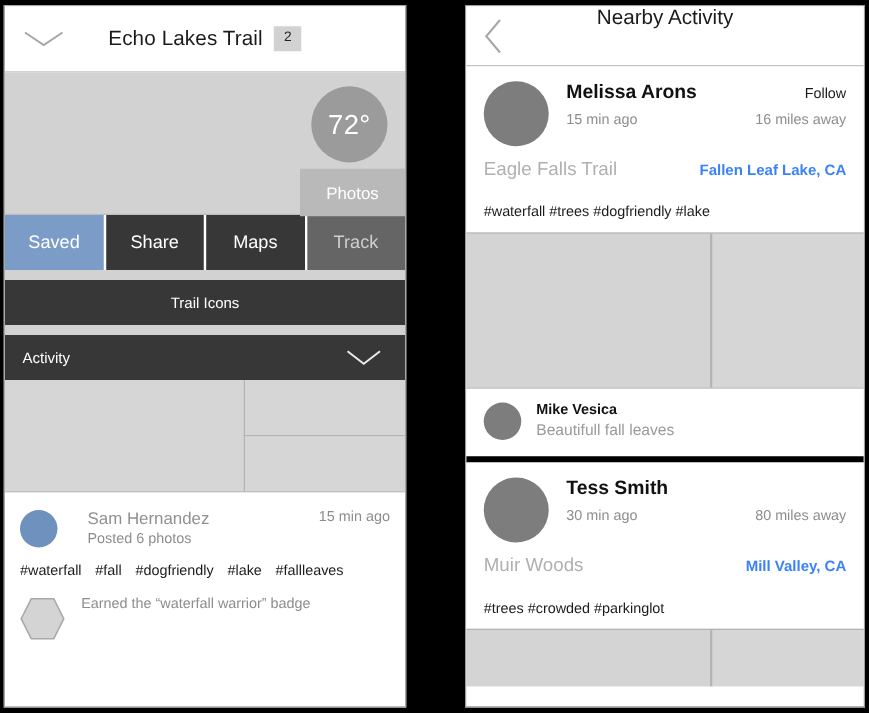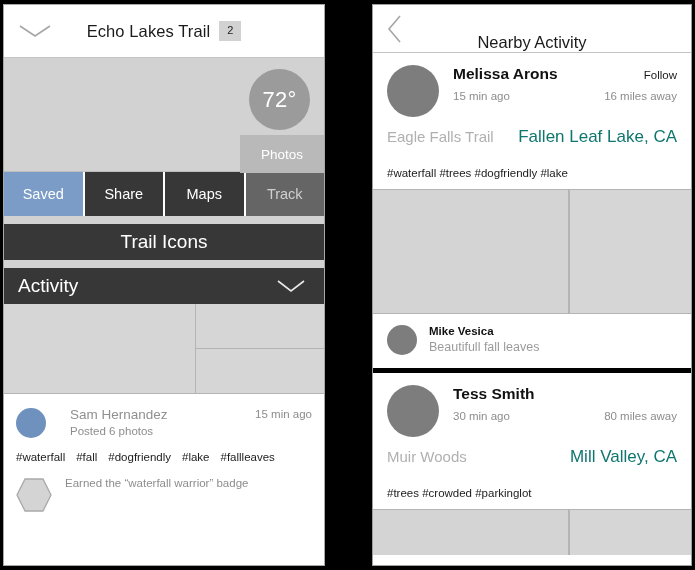--- a/index.html
+++ b/index.html
@@ -72,21 +72,21 @@
   }
   .tab:last-child { border-right: none; }
   .tab.active { background: #7a9cc6; }
   .tab.muted { background: #656565; color: #cfcfcf; }
 
   .spacer-gray { height: 8px; background: #d2d2d2; }
 
   .bar-dark {
     height: 36px; background: #373737; color: #fff;
     display: flex; align-items: center; justify-content: center;
-    font-size: 19px;
+    font-size: 12px;
   }
   .bar-dark.left-al {
     justify-content: flex-start; padding-left: 14px; position: relative;
   }
   .bar-dark .chev {
     position: absolute; right: 18px; top: 50%;
     transform: translateY(-50%);
     width: 30px; height: 14px;
   }
 
@@ -132,21 +132,21 @@
     overflow: hidden;
   }
   .r-header {
     height: 48px; background: #fff;
     border-bottom: 1px solid #c4c4c4;
     position: relative; display: flex; align-items: center;
   }
   .chev-left { width: 16px; height: 30px; margin-left: 14px; }
   .r-title-wrap {
     position: absolute; left: 0; right: 0; top: 0; bottom: 0;
-    display: flex; align-items: flex-end; justify-content: center;
+    display: flex; align-items: flex-start; justify-content: center;
     pointer-events: none;
   }
   .r-title { font-size: 16.5px; color: #1b1b1b; }
 
   .act-card { background: #fff; padding: 12px 14px 10px; }
   .ac-top { display: flex; }
   .avatar-gray {
     width: 52px; height: 52px; border-radius: 50%;
     background: #7d7d7d; flex: none;
   }
@@ -158,21 +158,21 @@
     display: flex; align-items: baseline; justify-content: space-between;
     margin-top: 7px;
   }
   .ac-time { font-size: 11.5px; color: #8d8d8d; }
   .ac-dist { font-size: 11.5px; color: #8d8d8d; }
   .ac-line3 {
     display: flex; align-items: baseline; justify-content: space-between;
     margin-top: 10px;
   }
   .ac-trail { font-size: 15px; color: #b0b0b0; }
-  .ac-loc   { font-size: 17px; color: #0f766e; }
+  .ac-loc   { font-size: 12px; color: #3b82f6; font-weight: bold; }
   .ac-tags  { margin-top: 20px; font-size: 11.5px; color: #1b1b1b; }
 
   .r-photos {
     display: flex; height: 125px;
     background: #d2d2d2;
     border-top: 1px solid #b4b4b4;
     border-bottom: 1px solid #b4b4b4;
   }
   .rp-l { width: 62%; background: #d4d4d4; border-right: 2px solid #b4b4b4; }
   .rp-r { flex: 1; background: #d6d6d6; }

